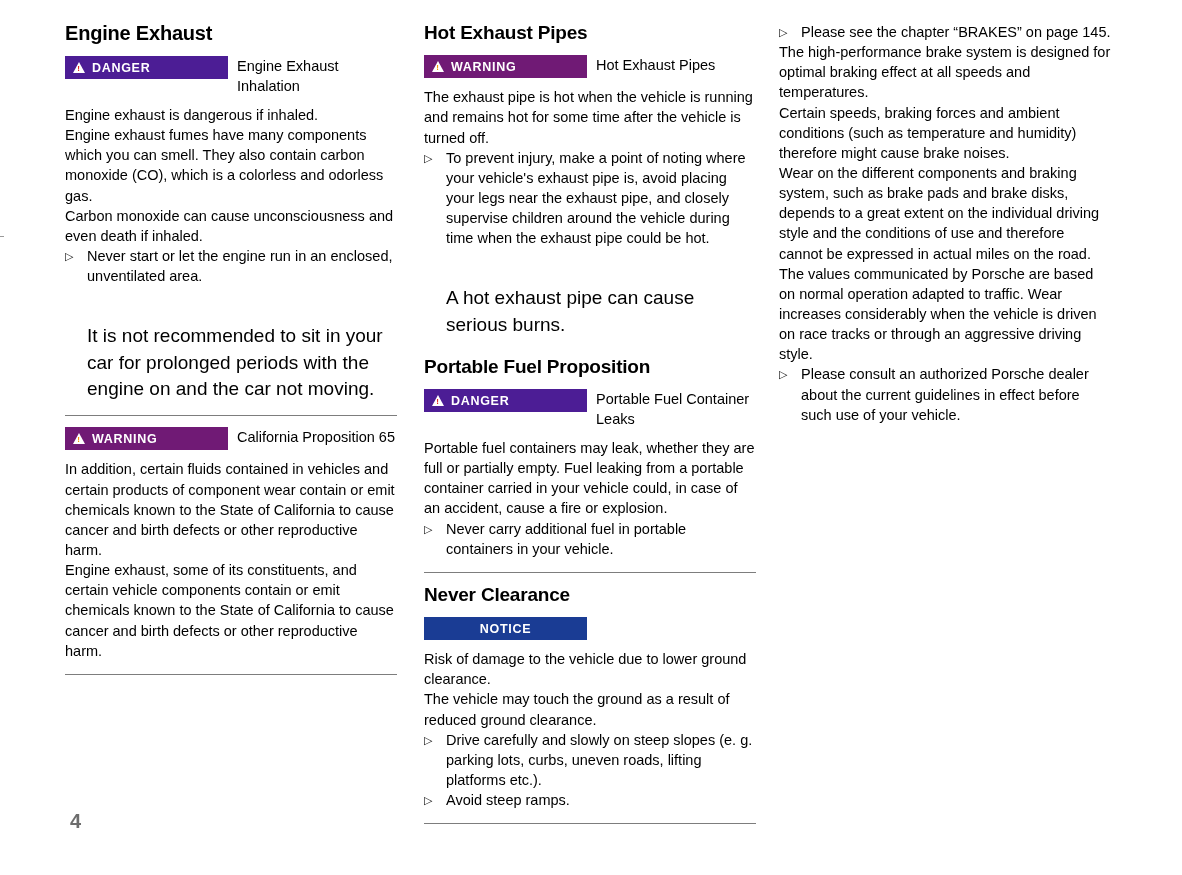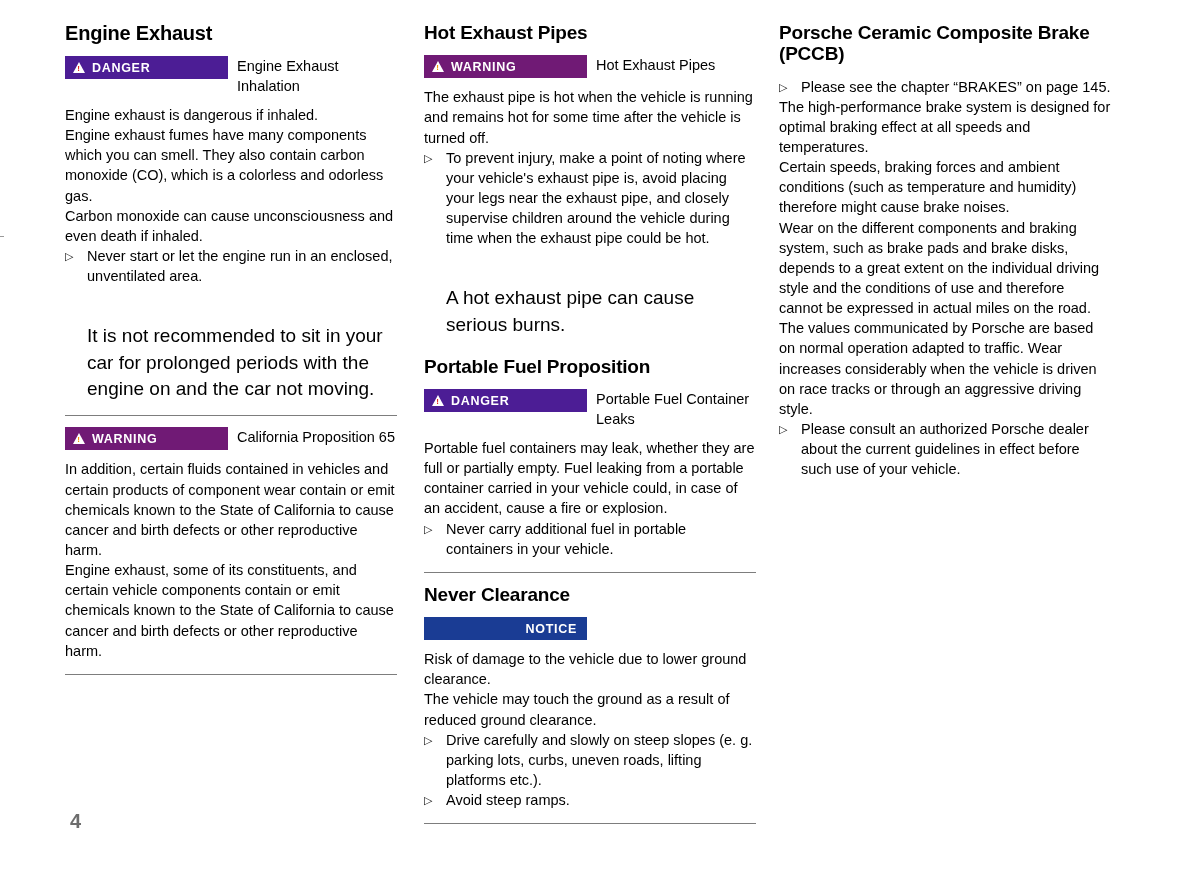--- a/index.html
+++ b/index.html
@@ -93,21 +93,21 @@
     line-height: 9px;
     width: 4.4px;
     text-align: center;
   }
   .banner.danger { background: #4c1d95; }
   .banner.danger .tri::after { color: #e2231a; }
   .banner.warning { background: #701a75; }
   .banner.warning .tri::after { color: #f59100; }
   .banner.notice {
     background: #1a3c94;
-    justify-content: flex-end;
+    justify-content: center;
     padding: 0 10px;
   }
   .banner-w-danger { width: 163px; }
   .banner-w-warning { width: 163px; }
   .banner-w-notice { width: 163px; }
   .banner-label {
     font-size: 14.5px;
     line-height: 1.33;
     margin-left: 9px;
     padding-top: 1px;
@@ -256,21 +256,20 @@
     <div class="bullet">
       <span class="marker">▷</span>
       <span class="btext">Avoid steep ramps.</span>
     </div>
 
     <hr class="rule">
   </div>
 
   <div class="col col-3">
 
-    <h2 class="sec">Porsche Ceramic Composite Brake (PCCB)</h2>
 
     <div class="bullet">
       <span class="marker">▷</span>
       <span class="btext">Please see the chapter “BRAKES” on page 145.</span>
     </div>
 
     <p class="body">The high-performance brake system is designed for optimal braking effect at all speeds and temperatures.</p>
     <p class="body">Certain speeds, braking forces and ambient conditions (such as temperature and humidity) therefore might cause brake noises.</p>
     <p class="body">Wear on the different components and braking system, such as brake pads and brake disks, depends to a great extent on the individual driving style and the conditions of use and therefore cannot be expressed in actual miles on the road.</p>
     <p class="body">The values communicated by Porsche are based on normal operation adapted to traffic. Wear increases considerably when the vehicle is driven on race tracks or through an aggressive driving style.</p>

